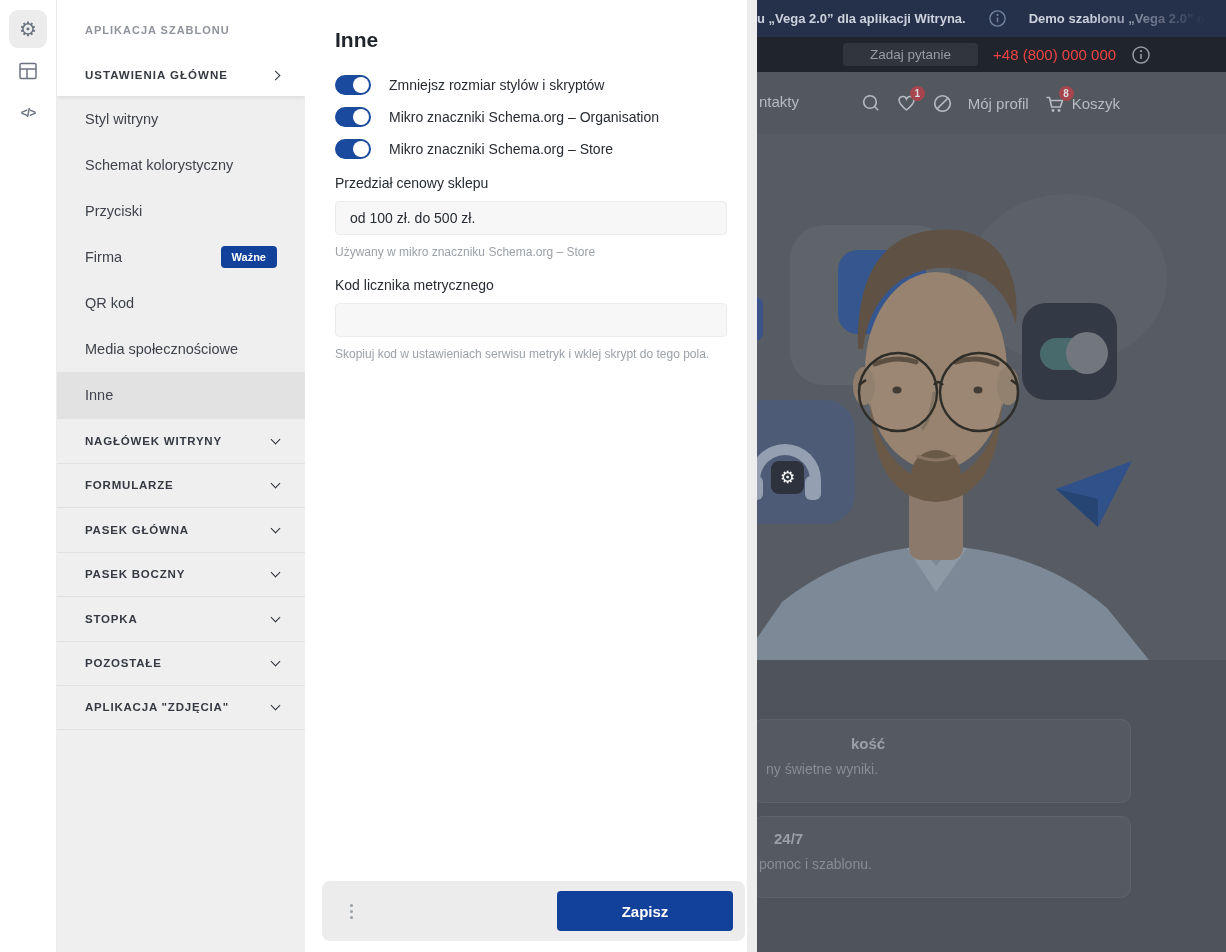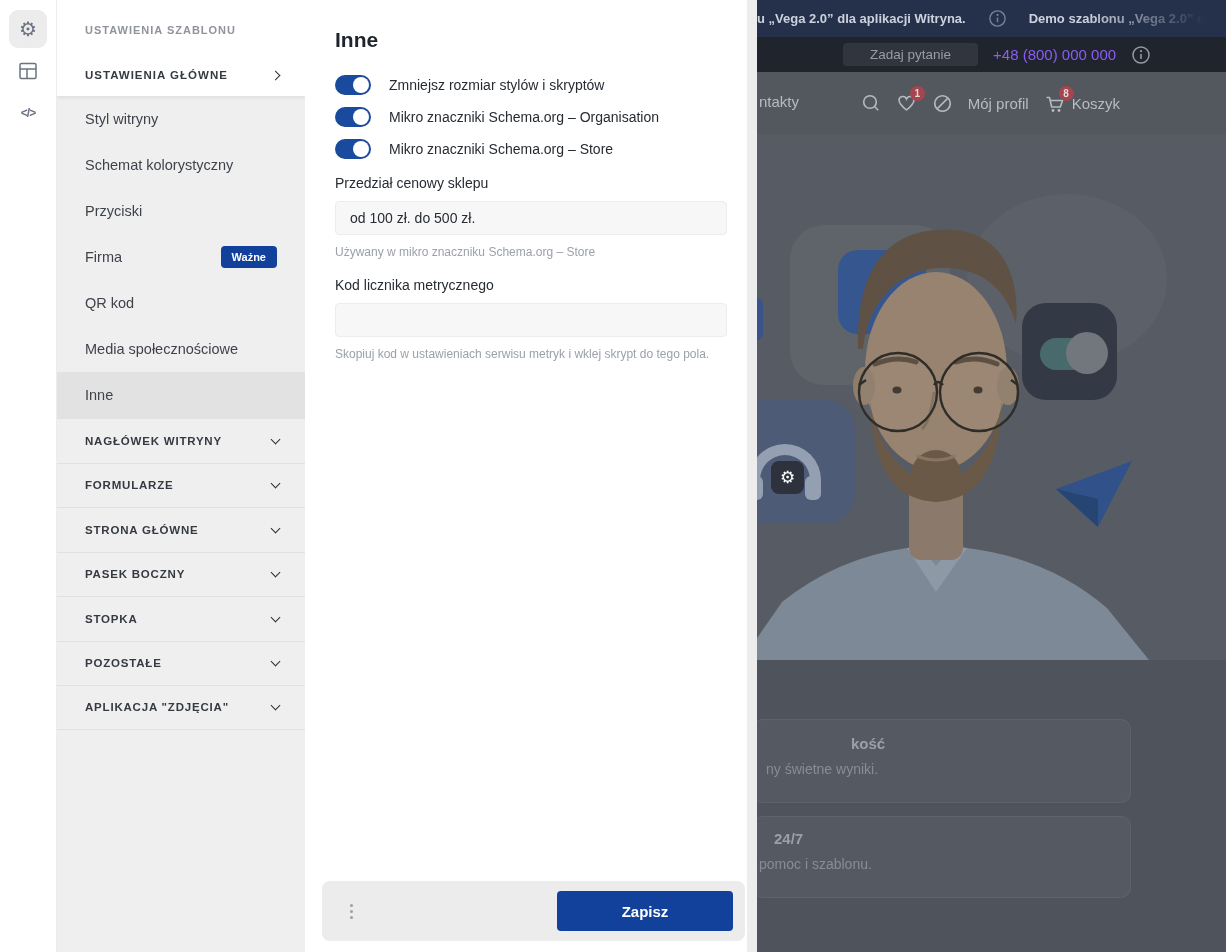--- a/index.html
+++ b/index.html
@@ -72,21 +72,21 @@
   .preview { position:absolute; left:757px; top:0; width:469px; height:952px; overflow:hidden; background:#53575e; }
   .banner { position:relative; height:37px; background:#25304b; display:flex; align-items:center;
             gap:22px; overflow:hidden; white-space:nowrap; }
   .banner-text { font-size:13px; font-weight:700; color:#ccd2dd; flex:none; }
   .banner::after { content:""; position:absolute; right:0; top:0; bottom:0; width:140px;
                    background:linear-gradient(to right, rgba(37,48,75,0), #25304b 85%); }
   .icon-svg { flex:none; display:block; }
   .bar2 { height:35px; background:#20242c; display:flex; align-items:center; gap:15px; padding-left:86px; }
   .ask-chip { height:23px; padding:0 27px; background:#31353d; border-radius:4px; border:none;
               color:#969da6; font-size:13.5px; font-family:inherit; display:flex; align-items:center; cursor:pointer; }
-  .phone { color:#8b5cf6; font-size:15px; }
+  .phone { color:#ef4444; font-size:15px; }
 
   .site { position:absolute; top:72px; left:0; right:0; bottom:0; background:#53575e; }
   .site-header { position:absolute; top:0; left:0; right:8px; height:62px; }
   .nav-partial { position:absolute; left:2px; top:21px; font-size:15px; color:#b7bbc1; }
   .hdr-icons { position:absolute; right:98px; top:0; height:62px; display:flex; align-items:center; gap:15px; }
   .hdr-item { position:relative; display:flex; align-items:center; gap:6px; color:#b7bbc1;
               font-size:15px; cursor:pointer; }
   .cnt-badge { position:absolute; top:-7px; right:-8px; min-width:15px; height:15px; border-radius:50%;
                background:var(--badge-red,#a7454f); color:#dcdddf; font-size:10px; font-weight:700;
                display:flex; align-items:center; justify-content:center; }
@@ -139,21 +139,21 @@
         <line x1="9" y1="8" x2="9" y2="17.5" stroke="#6b7280" stroke-width="1.5"></line>
       </svg>
     </div>
     <div class="rail-btn">
       <span class="rail-code">&lt;/&gt;</span>
     </div>
   </div>
 
   <div class="sidebar">
     <div class="sb-top">
-      <div class="sb-group-title">USTAWIENIA SZABLONU</div>
+      <div class="sb-group-title">APLIKACJA SZABLONU</div>
       <div class="sb-main">
         <span>USTAWIENIA GŁÓWNE</span>
         <span class="chev right"></span>
       </div>
     </div>
     <div class="sb-item">
       <span>Styl witryny</span>
     </div>
     <div class="sb-item">
       <span>Schemat kolorystyczny</span>
@@ -177,21 +177,21 @@
 
     <div class="sb-section">
       <span>NAGŁÓWEK WITRYNY</span>
       <span class="chev down"></span>
     </div>
     <div class="sb-section">
       <span>FORMULARZE</span>
       <span class="chev down"></span>
     </div>
     <div class="sb-section">
-      <span>STRONA GŁÓWNE</span>
+      <span>PASEK GŁÓWNA</span>
       <span class="chev down"></span>
     </div>
     <div class="sb-section">
       <span>PASEK BOCZNY</span>
       <span class="chev down"></span>
     </div>
     <div class="sb-section">
       <span>STOPKA</span>
       <span class="chev down"></span>
     </div>

